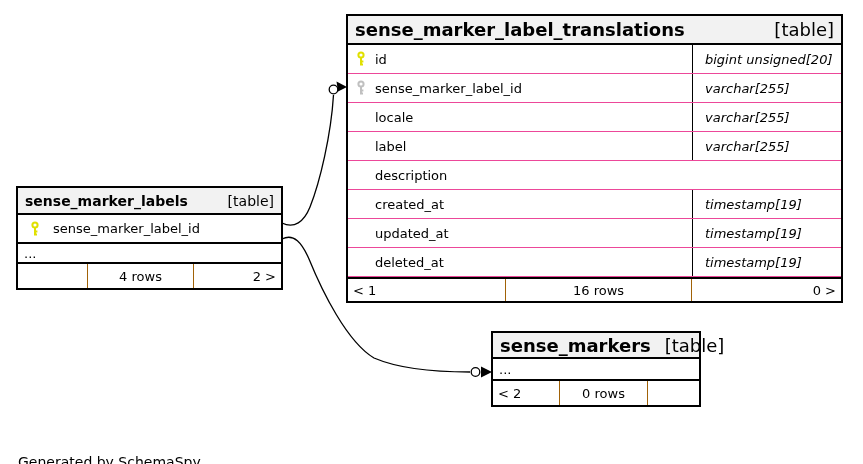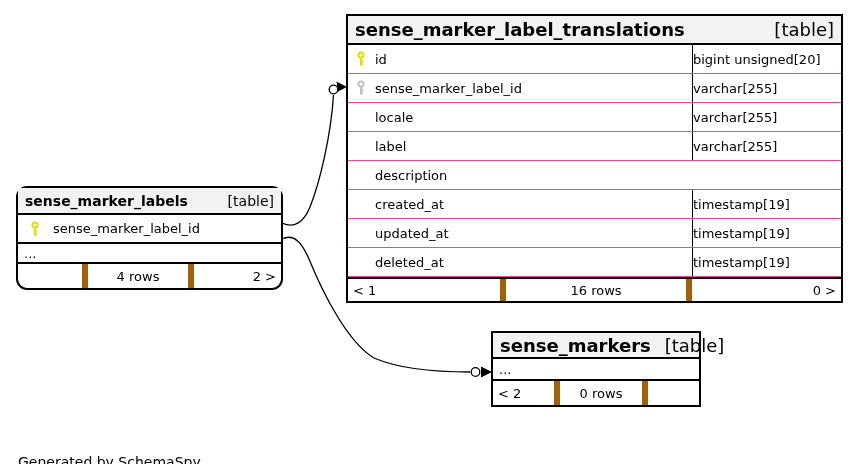--- a/index.html
+++ b/index.html
@@ -13,41 +13,41 @@
   .ehead{
     display:flex;justify-content:space-between;align-items:center;
     background:#f2f2f2;border-bottom:2px solid #000;padding:0 7px;
     font-weight:bold;white-space:nowrap;
   }
   .ehead .badge{font-weight:normal;margin-left:14px;}
   .erow{display:flex;align-items:center;border-bottom:1px solid #ec4899;box-sizing:border-box;white-space:nowrap;}
   .erow:last-of-type{border-bottom:none;}
   .cname{flex:1;display:flex;align-items:center;padding-left:8px;height:100%;box-sizing:border-box;}
   .keyslot{width:19px;display:inline-flex;align-items:center;flex:0 0 19px;}
-  .ctype{flex:0 0 149px;border-left:1px solid #000;padding-left:0;height:100%;display:flex;align-items:center;box-sizing:border-box;}
+  .ctype{flex:0 0 149px;border-left:1px solid #000;padding-left:12px;height:100%;display:flex;align-items:center;box-sizing:border-box;font-style:italic;}
   .efoot{display:flex;border-top:2px solid #000;box-sizing:border-box;}
-  .fcell{border-right:6px solid #a16207;box-sizing:border-box;display:flex;align-items:center;padding:0 5px;}
+  .fcell{border-right:1px solid #a16207;box-sizing:border-box;display:flex;align-items:center;padding:0 5px;}
   .fcell:last-child{border-right:none;}
   .fcell.center{justify-content:center;}
   .fcell.right{justify-content:flex-end;}
   .ellipsisrow{display:flex;align-items:center;padding-left:6px;box-sizing:border-box;}
   svg.overlay{position:absolute;left:0;top:0;pointer-events:none;}
   .keyicon{display:block;}
   .note{position:absolute;left:18px;top:454px;font-size:14px;}
 
   
   #tbl-translations{left:346px;top:14px;width:497px;}
   #tbl-translations .ehead{height:27px;font-size:18px;}
   #tbl-translations .erow{height:29px;}
   #tbl-translations .efoot{height:24px;}
   #tbl-translations .fcell:nth-child(1){width:158px;}
   #tbl-translations .fcell:nth-child(2){width:186px;}
   #tbl-translations .fcell:nth-child(3){width:149px;}
 
-  #tbl-labels{left:16px;top:186px;width:267px;border-radius:11px;}
+  #tbl-labels{left:16px;top:186px;width:267px;}
   #tbl-labels .ehead{height:25px;font-size:14px;}
   #tbl-labels .erow{height:29px;}
   #tbl-labels .keyslot{flex:0 0 23px;width:23px;}
   #tbl-labels .cname{padding-left:12px;}
   #tbl-labels .ellipsisrow{height:20px;border-bottom:2px solid #000;}
   #tbl-labels .erow{border-bottom:2px solid #000;}
   #tbl-labels .efoot{height:24px;border-top:none;}
   #tbl-labels .fcell:nth-child(1){width:70px;}
   #tbl-labels .fcell:nth-child(2){width:106px;}
   #tbl-labels .fcell:nth-child(3){width:87px;}

